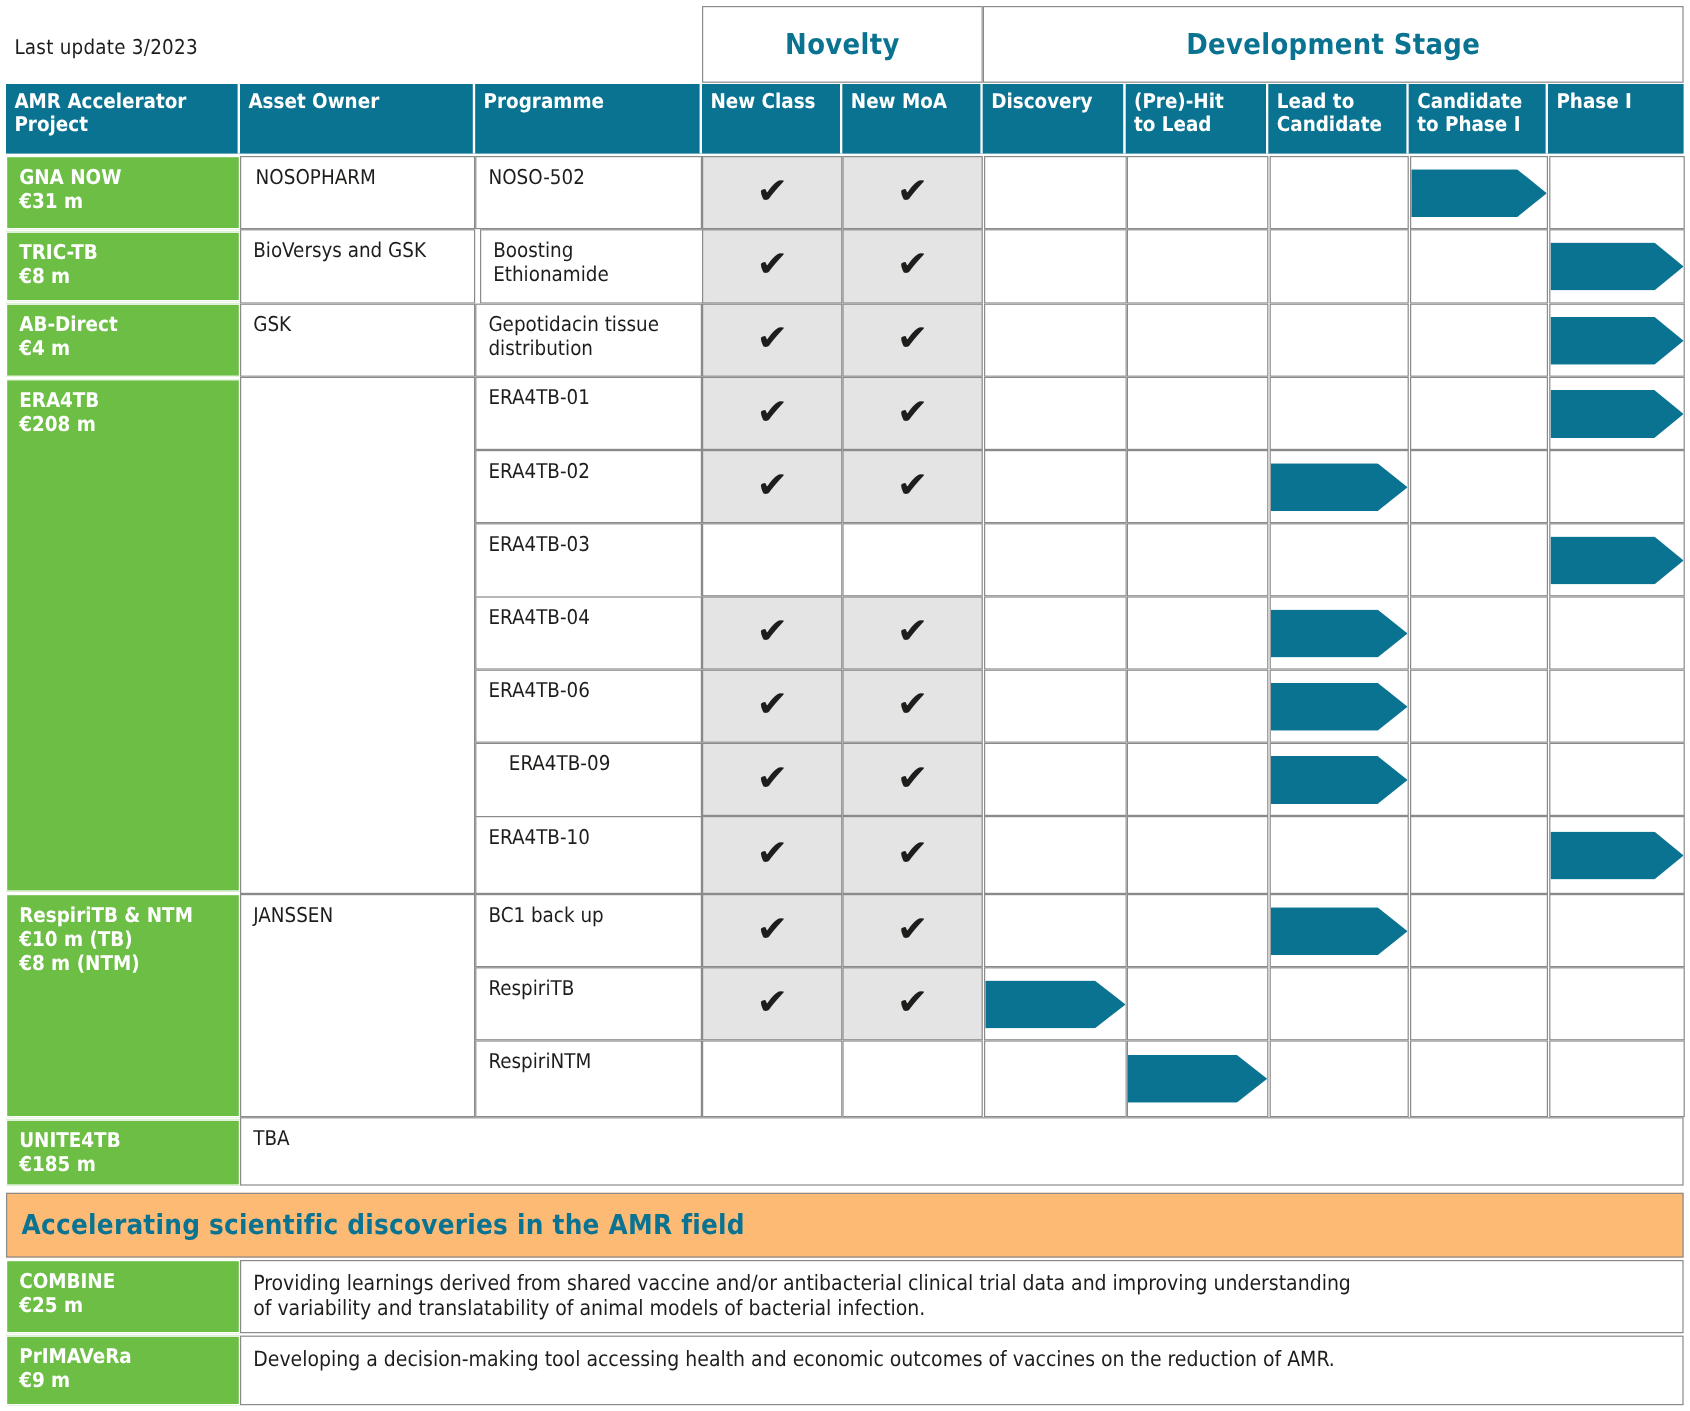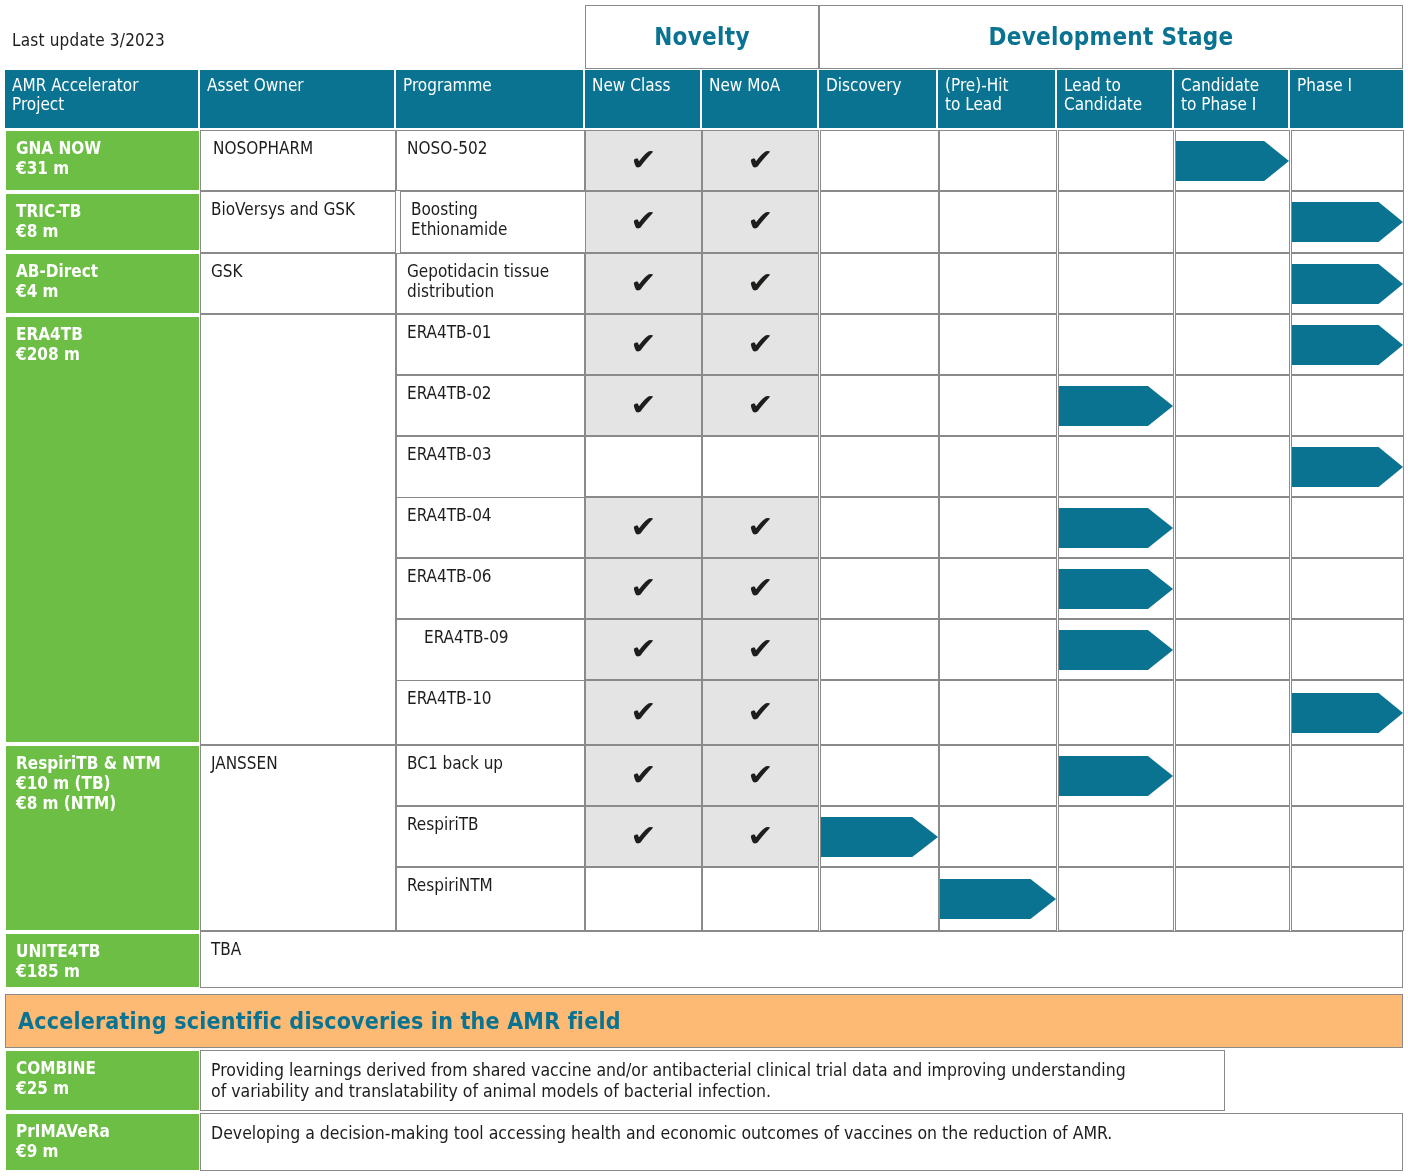--- a/index.html
+++ b/index.html
@@ -20,21 +20,21 @@
 
   
   .grouphdr{
     border:1px solid #8a8a8a;background:#fff;
     display:flex;align-items:center;justify-content:center;
     color:#0a7391;font-weight:bold;font-size:24px;letter-spacing:.3px;
   }
 
   
   .colhdr{
-    background:#0a7391;color:#ffffff;font-weight:normal;font-size:17px;
+    background:#0a7391;color:#ffffff;font-weight:bold;font-size:17px;
     line-height:19px;padding:6px 7px 12px 7px;box-sizing:border-box;
     border-right:2px solid #ffffff;
   }
   .colhdr.last{border-right:none;}
 
   
   .cell{border:1px solid #8a8a8a;background:#ffffff;box-sizing:border-box;}
   .cell.gray{background:#e4e4e4;}
   .cell.green{background:#6cbe45;border:1px solid #ffffff;}
   .cell.txt{font-size:17px;line-height:20px;color:#1d1d1b;padding:7px 8px 0 10px;}
@@ -397,21 +397,21 @@
         <div class="arrow"></div>
       </div>
     </div>
 
   <div class="abs sectionhdr" style="left:5px;top:994px;width:1398px;height:54px;">Accelerating scientific discoveries in the AMR field</div>
 
   <div class="abs cell green greentxt" style="left:5px;top:1050px;width:195px;height:61px;">
     <div>COMBINE</div>
     <div>€25 m</div>
   </div>
-  <div class="abs desc" style="left:200px;top:1050px;width:1025px;height:61px;">
+  <div class="abs desc" style="left:200px;top:1050px;width:1203px;height:61px;">
     <div>Providing learnings derived from shared vaccine and/or antibacterial clinical trial data and improving understanding</div>
     <div>of variability and translatability of animal models of bacterial infection.</div>
   </div>
 
   <div class="abs cell green greentxt" style="left:5px;top:1113px;width:195px;height:58px;">
     <div>PrIMAVeRa</div>
     <div>€9 m</div>
   </div>
   <div class="abs desc" style="left:200px;top:1113px;width:1203px;height:58px;">
     <div>Developing a decision-making tool accessing health and economic outcomes of vaccines on the reduction of AMR.</div>

